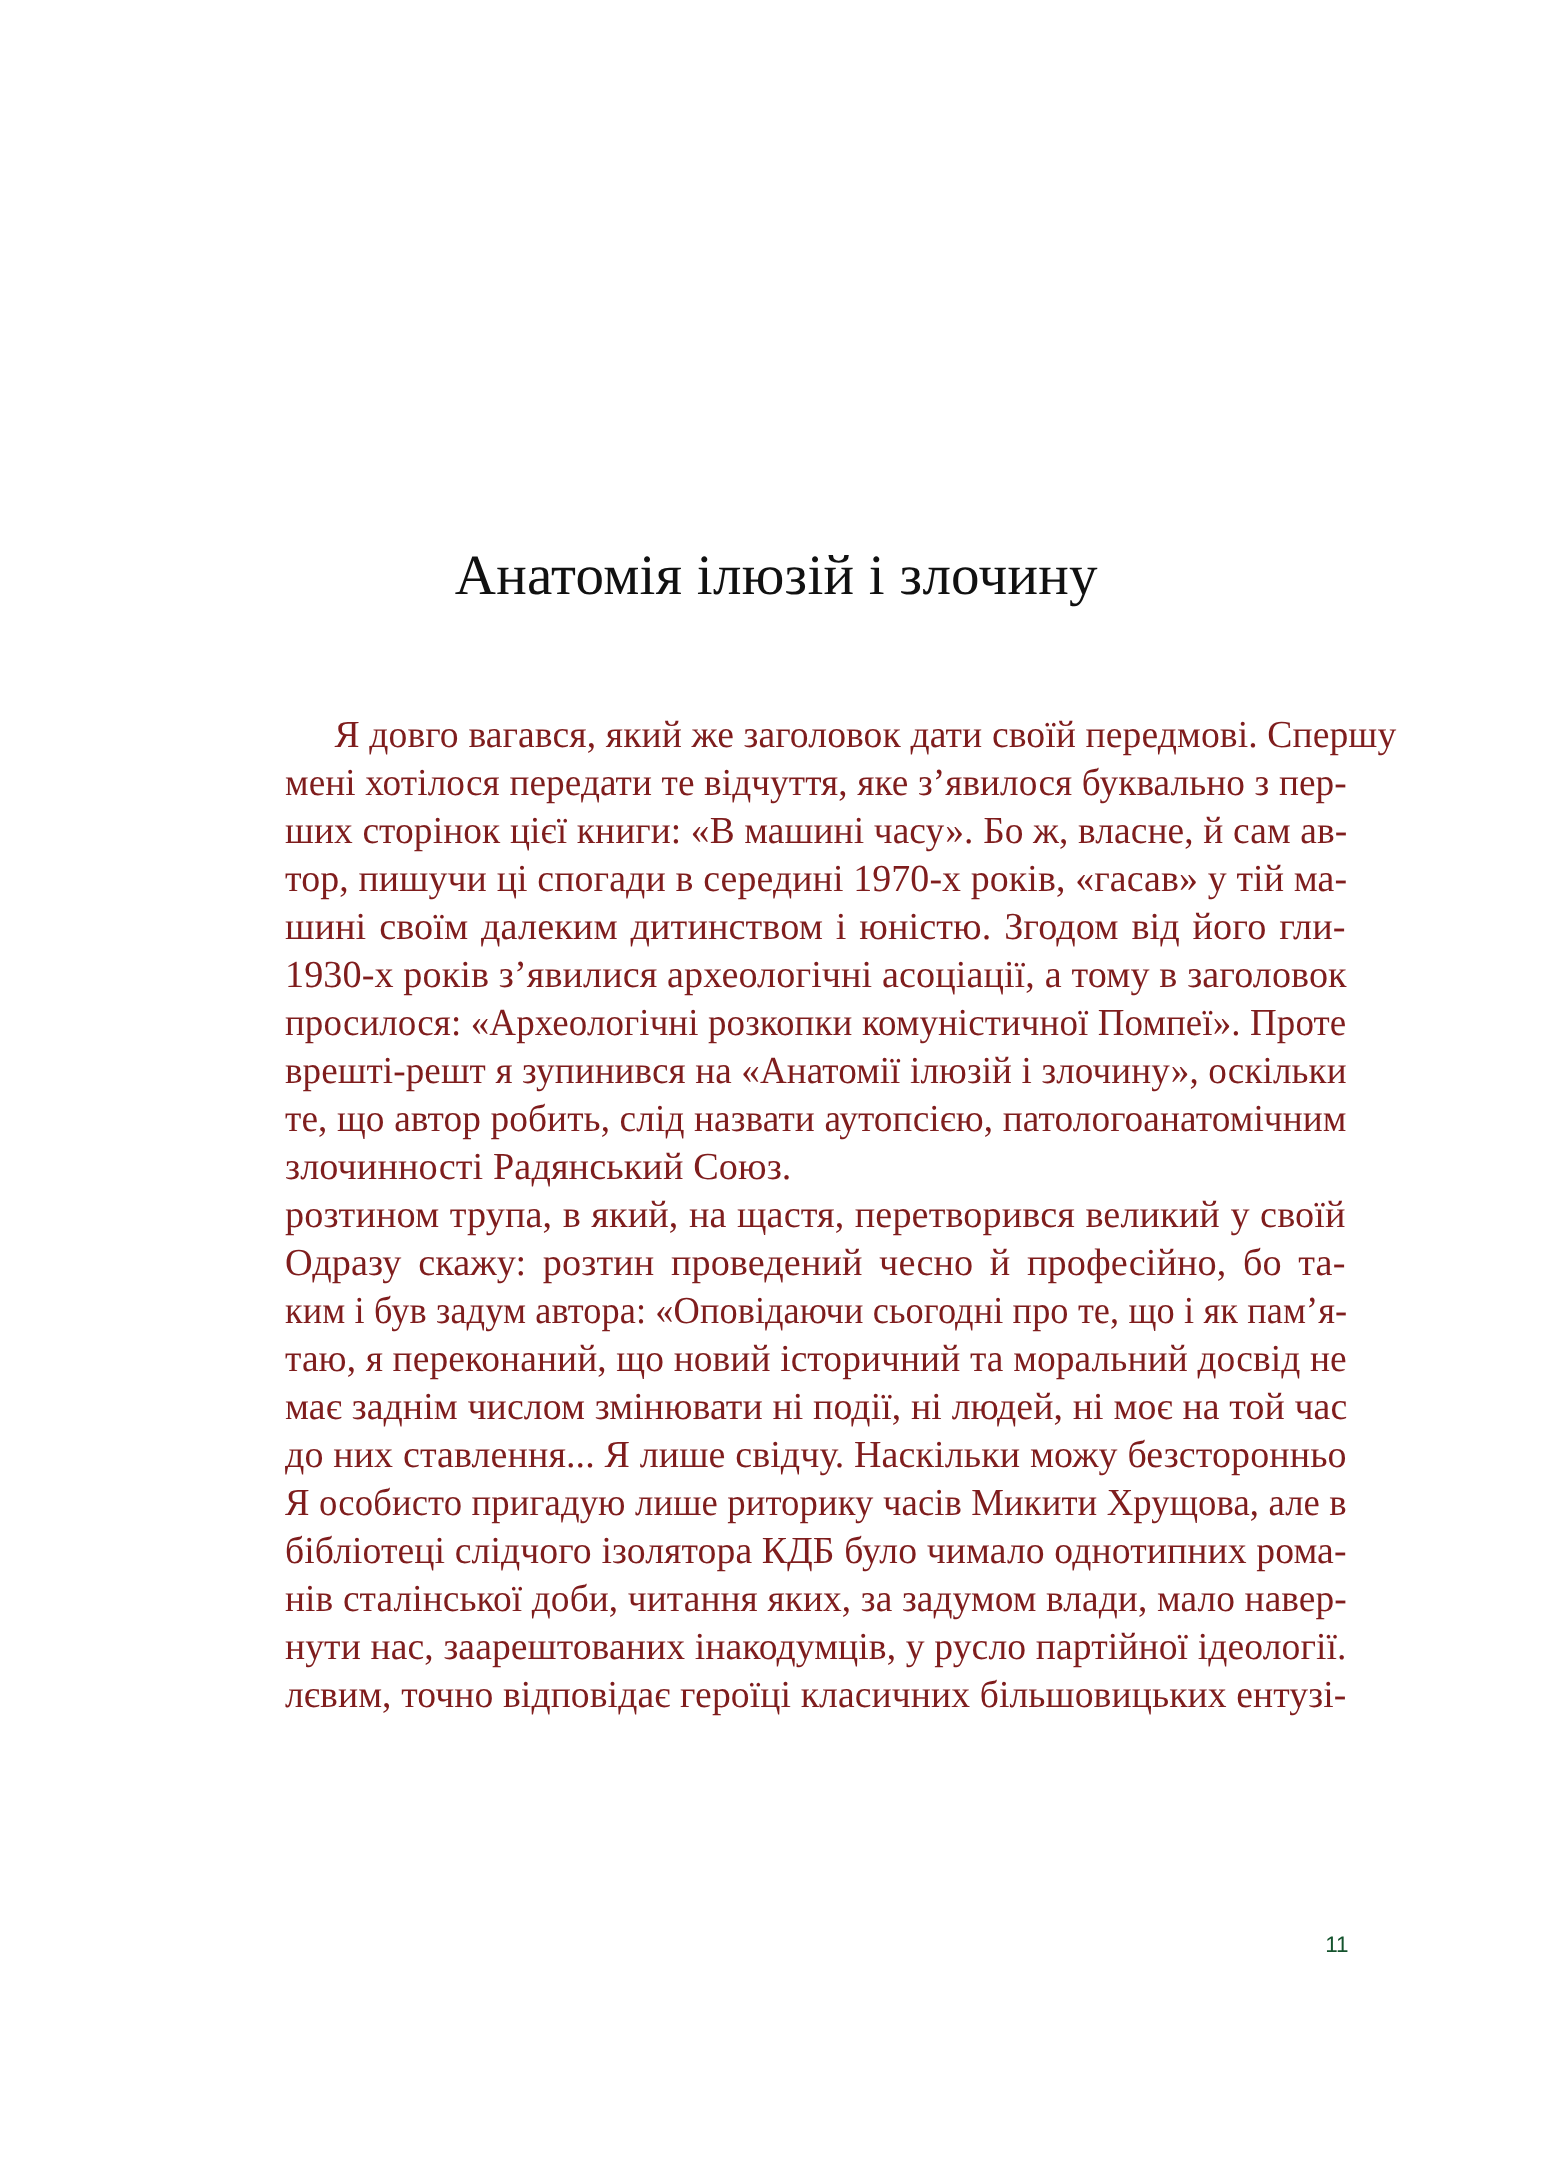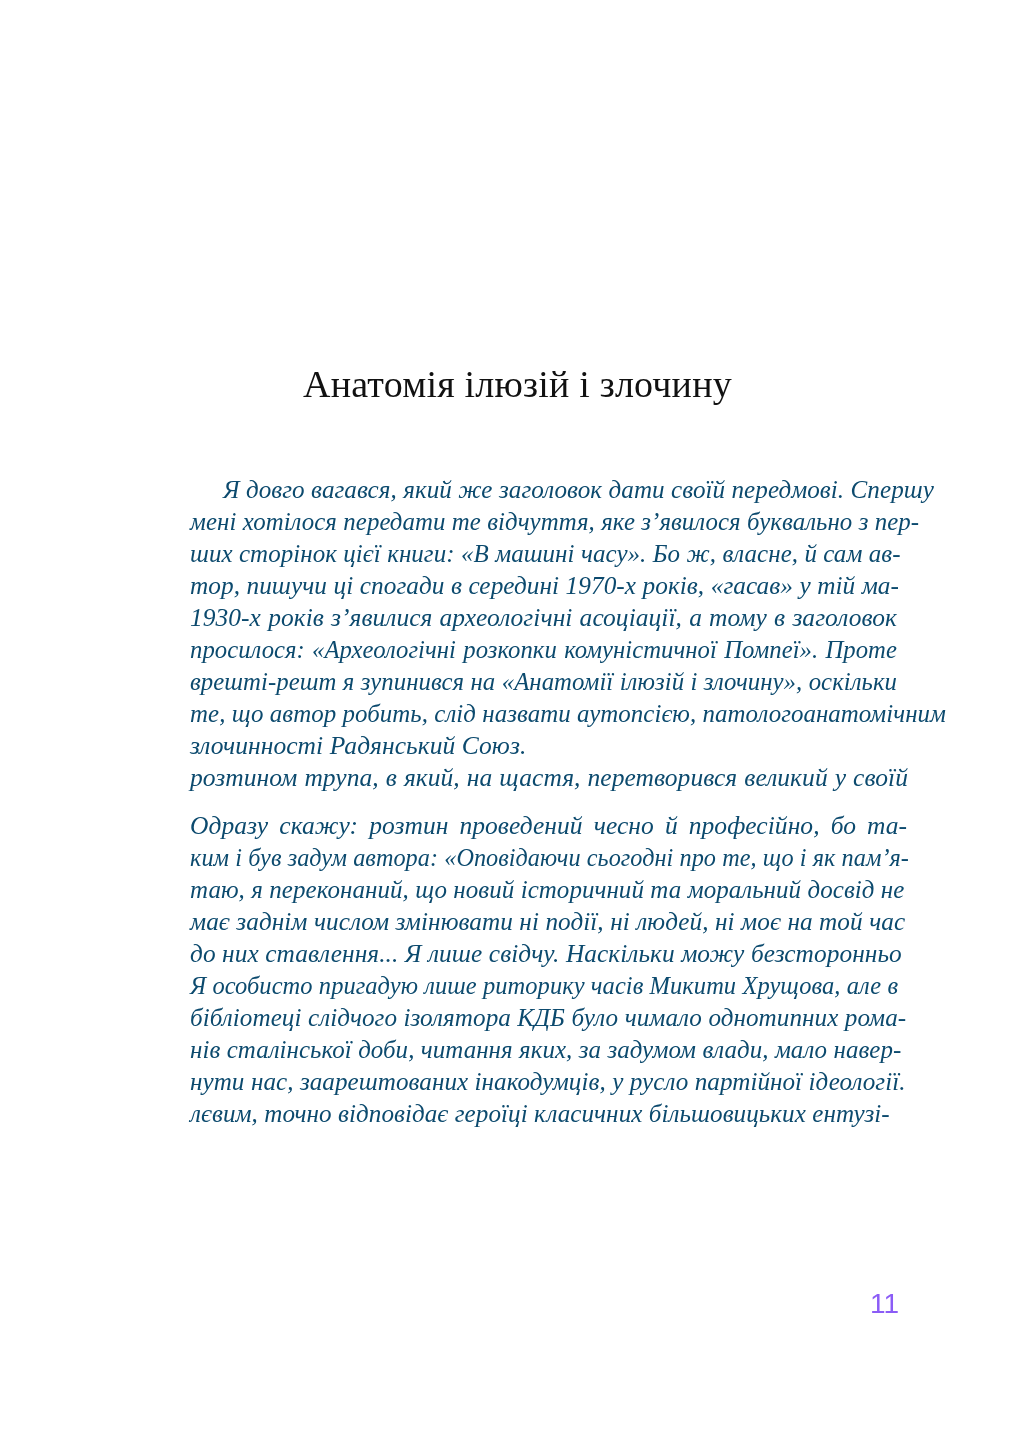--- a/index.html
+++ b/index.html
@@ -41,26 +41,25 @@
     width: 740px;
   }
   .para {
     margin: 0;
     font-size: 25.5px;
     line-height: 32px;
     text-align: justify;
     text-justify: inter-word;
     letter-spacing: 0.05px;
     word-spacing: 0.1px;
-    color: #0c4a6e;
+    color: #7f1d1d;
     hyphens: manual;
-    font-style: italic;
   }
   .para + .para {
-    margin-top: 16px;
+    margin-top: 0;
   }
   .para-indent {
     text-indent: 33px;
   }
   
   .line {
     display: block;
     text-align: justify;
     text-align-last: justify;
     white-space: nowrap;
@@ -72,39 +71,40 @@
   .line-indent {
     text-indent: 33px;
   }
   .folio {
     position: absolute;
     top: 1288px;
     left: 0;
     width: 899px;
     text-align: right;
     font-family: "Liberation Sans", "DejaVu Sans", sans-serif;
-    font-size: 28px;
+    font-size: 15px;
     font-weight: 400;
-    color: #8b5cf6;
+    color: #14532d;
   }
 </style>
 </head>
 <body>
 
 <div class="page">
 
   <h1 class="page-title">Анатомія ілюзій і злочину</h1>
 
   <div class="body-block">
 
     <p class="para para-indent">
       <span class="line line-indent" style="display: inline-block; transform-origin: left top; transform: scaleX(0.98419); width: 718.359px; margin-left: 33px; text-indent: 0px;">Я довго вагався, який же заголовок дати своїй передмові. Спершу</span>
       <span class="line" style="display: inline-block; transform-origin: left top; transform: scaleX(0.97503); width: 725.109px; margin-left: 33px; text-indent: 0px;">мені хотілося передати те відчуття, яке з’явилося буквально з пер-</span>
       <span class="line" style="display: inline-block; transform-origin: left top; transform: scaleX(0.97927); width: 721.969px; margin-left: 33px; text-indent: 0px;">ших сторінок цієї книги: «В машині часу». Бо ж, власне, й сам ав-</span>
       <span class="line" style="display: inline-block; transform-origin: left top; transform: scaleX(0.991); width: 713.422px; margin-left: 33px; text-indent: 0px;">тор, пишучи ці спогади в середині 1970-х років, «гасав» у тій ма-</span>
+      <span class="line" style="word-spacing: 2.12153px;">шині своїм далеким дитинством і юністю. Згодом від його гли-</span>
       <span class="line" style="display: inline-block; transform-origin: left top; transform: scaleX(0.99795); width: 708.453px; margin-left: 33px; text-indent: 0px;">1930-х років з’явилися археологічні асоціації, а тому в заголовок</span>
       <span class="line" style="display: inline-block; transform-origin: left top; transform: scaleX(0.9674); width: 730.828px; margin-left: 33px; text-indent: 0px;">просилося: «Археологічні розкопки комуністичної Помпеї». Проте</span>
       <span class="line" style="display: inline-block; transform-origin: left top; transform: scaleX(0.97155); width: 727.703px; margin-left: 33px; text-indent: 0px;">врешті-решт я зупинився на «Анатомії ілюзій і злочину», оскільки</span>
       <span class="line" style="display: inline-block; transform-origin: left top; transform: scaleX(0.97633); width: 724.141px; margin-left: 33px; text-indent: 0px;">те, що автор робить, слід назвати аутопсією, патологоанатомічним</span>
       <span class="line line-last">злочинності Радянський Союз.</span>
       <span class="line" style="word-spacing: 0.597222px;">розтином трупа, в який, на щастя, перетворився великий у своїй</span>
     </p>
 
     <p class="para para-indent">
       <span class="line line-indent" style="word-spacing: 4.63672px;">Одразу скажу: розтин проведений чесно й професійно, бо та-</span>

